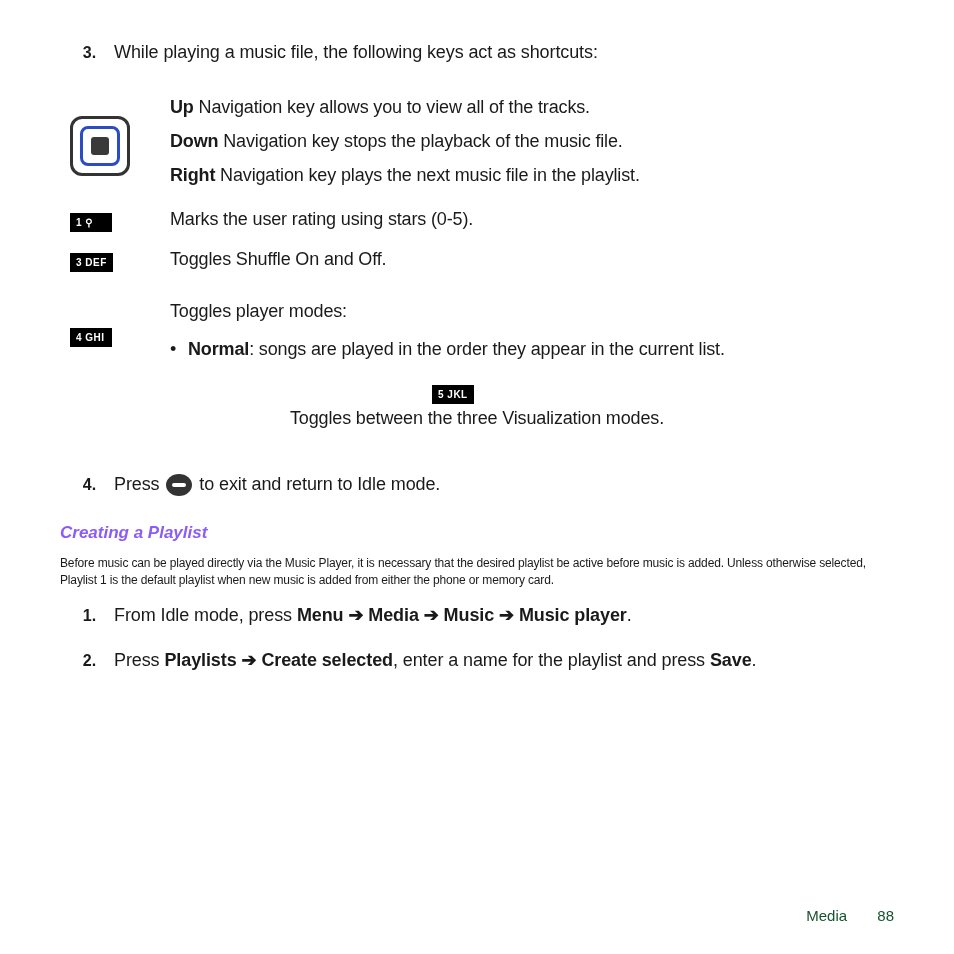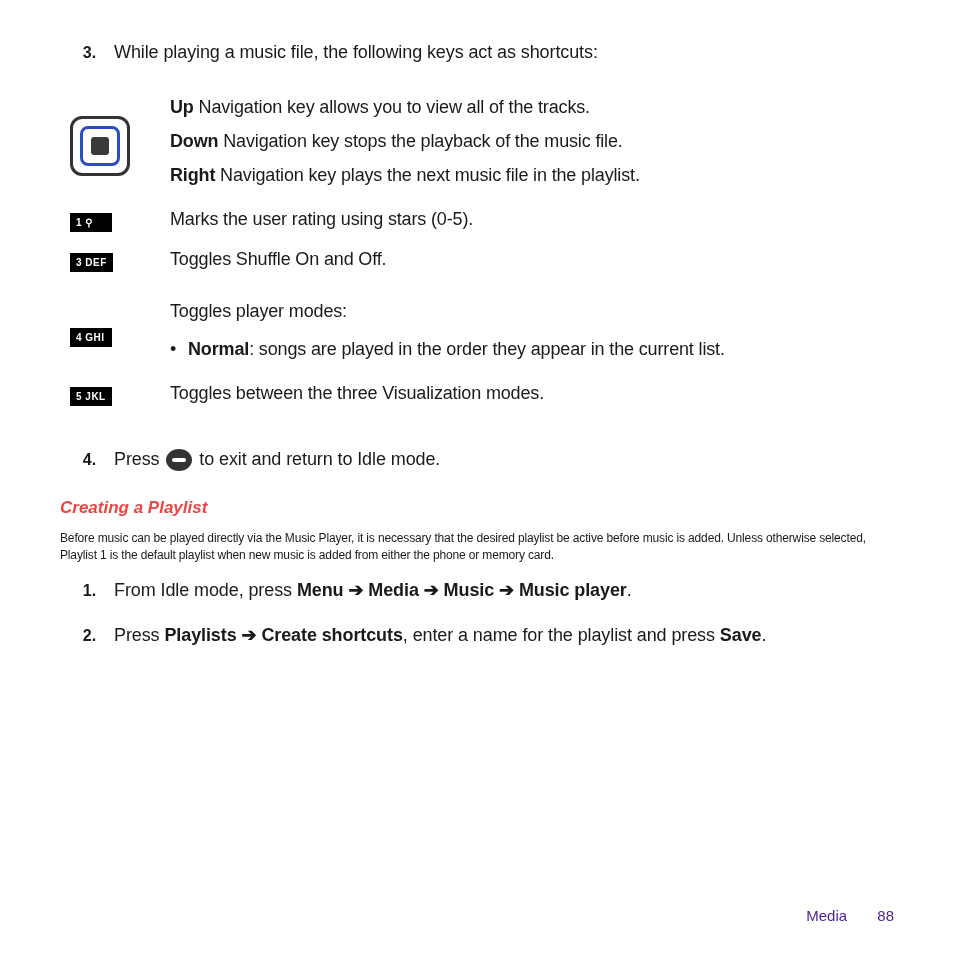--- a/index.html
+++ b/index.html
@@ -54,37 +54,37 @@
     letter-spacing: -0.15px;
   }
   .desc-line { margin-bottom: 6px; }
   .b { font-weight: bold; }
   .bullets { list-style: none; padding: 0; margin: 10px 0 0 0; }
   .bullets li { display: flex; align-items: baseline; margin-bottom: 8px; }
   .bullets li::before { content: "•"; width: 18px; flex-shrink: 0; font-size: 18px; }
   .heading {
     font-weight: bold;
     font-style: italic;
-    color: #ef4444;
+    color: #8b5cf6;
     font-size: 17px;
     margin: 26px 0 12px 0;
     font-family: Arial, Helvetica, sans-serif;
   }
   .para {
     font-size: 12px;
     line-height: 1.4;
     margin-bottom: 14px;
     letter-spacing: -0.15px;
   }
   .footer {
     position: absolute;
     bottom: 30px;
     right: 60px;
     font-size: 15px;
-    color: #4c1d95;
+    color: #14532d;
   }
   .footer .sec { margin-right: 26px; }
   
   .navpad-icon {
     width: 60px; height: 60px;
     border: 3px solid #333;
     border-radius: 12px;
     box-sizing: border-box;
     display: flex; align-items:center; justify-content:center;
     margin-top: 4px;
@@ -184,21 +184,21 @@
     <div class="desc-col">
       <div>Toggles player modes:</div>
       <ul class="bullets">
         <li>
             <span><span class="b">Normal</span><span>: songs are played in the order they appear in the current list.</span></span>
           </li>
       </ul>
     </div>
   </div>
 
-  <div class="icon-row" style="margin-top:4px;">
+  <div class="icon-row" style="margin-top:4px;flex-direction:column;">
     <div class="icon-col">
         <span class="keypill">5 JKL</span>
       </div>
     <div class="desc-col"><span>Toggles between the three Visualization modes.</span></div>
   </div>
 
   <div class="ol-item" style="margin-top:40px;">
     <span class="ol-num">4.</span>
     <span>
       <span>Press </span>
@@ -224,21 +224,21 @@
       <span class="b">Music player</span><span>.</span>
     </span>
   </div>
 
   <div class="ol-item">
     <span class="ol-num">2.</span>
     <span>
       <span>Press </span>
       <span class="b">Playlists</span>
       <span class="arrow"> ➔ </span>
-      <span class="b">Create shortcuts</span><span>, enter a name for the playlist and press </span><span class="b">Save</span><span>.</span>
+      <span class="b">Create selected</span><span>, enter a name for the playlist and press </span><span class="b">Save</span><span>.</span>
     </span>
   </div>
 
   <div class="footer">
     <span class="sec">Media</span>
     <span>88</span>
   </div>
 
 </div>
 

